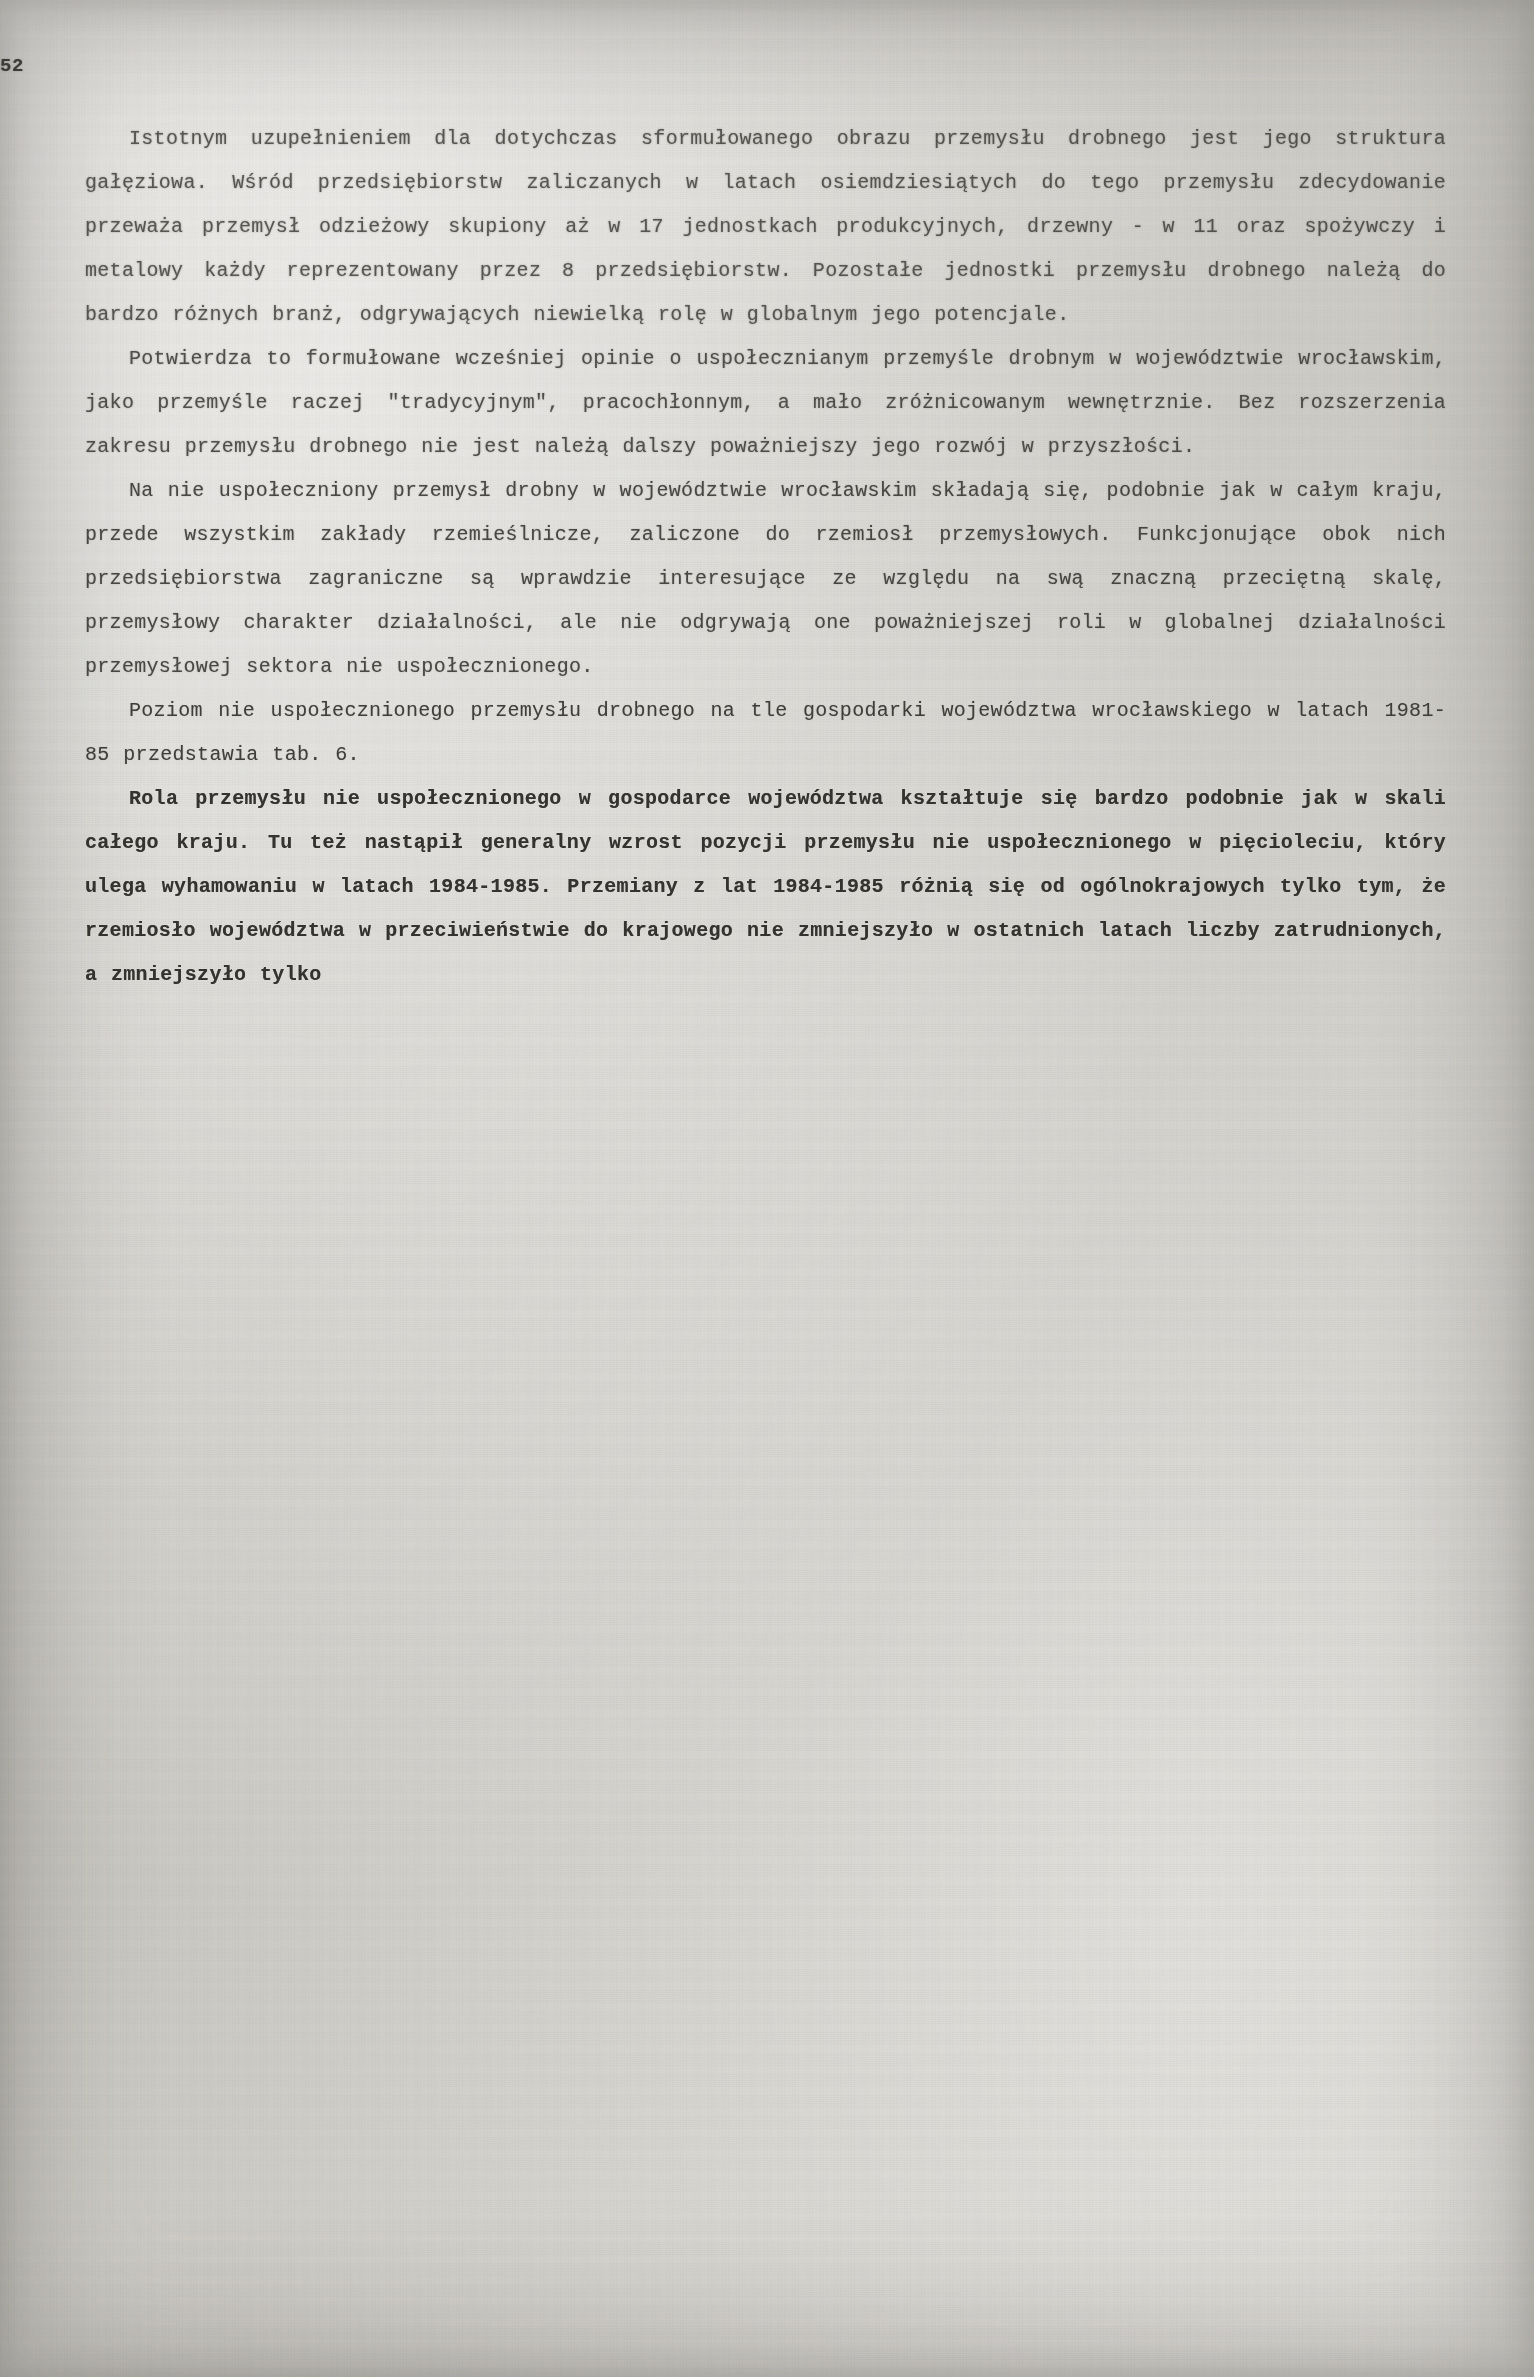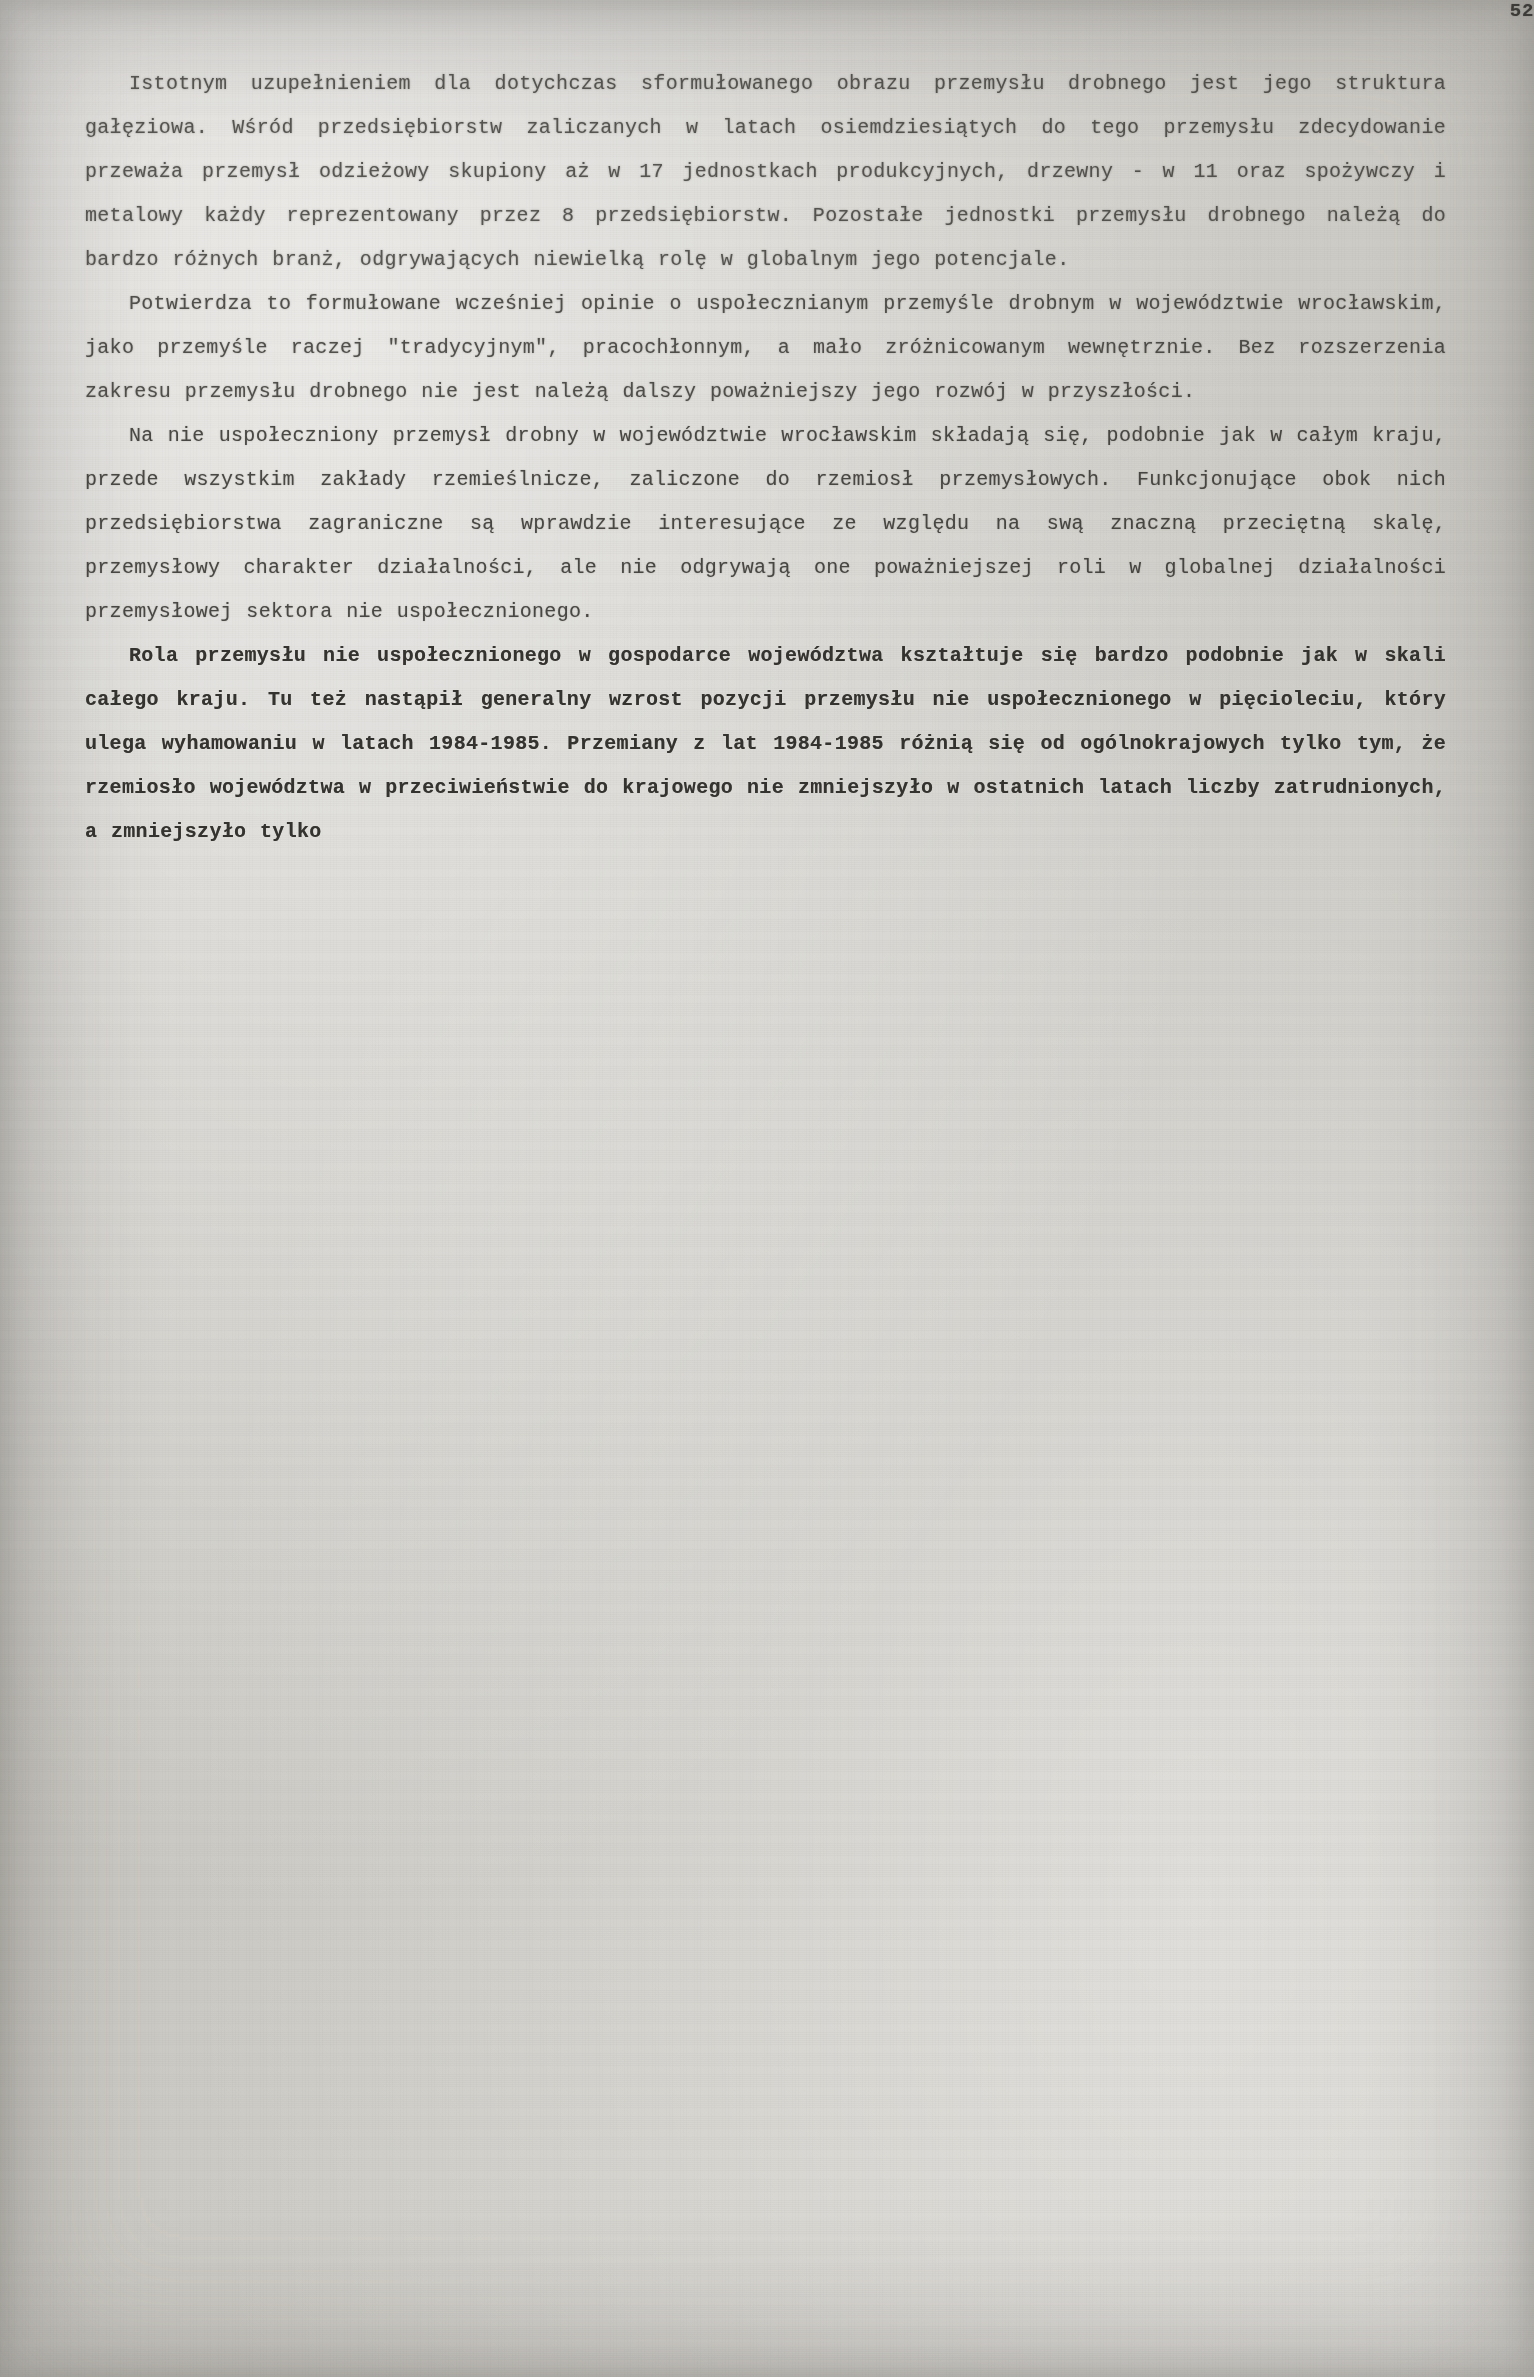--- a/index.html
+++ b/index.html
@@ -39,24 +39,25 @@
     pointer-events: none;
     box-shadow: inset 0 0 127px 28px rgba(90,88,84,0.33),
                 inset 0 0 28px 5.7px rgba(120,118,112,0.25);
   }
   .content {
     position: relative;
     z-index: 3;
     padding: 0;
   }
   .page-number {
-    text-align: right;
+    text-align: left;
     font-size: 19px;
     letter-spacing: 0.7px;
     color: #3d3b38;
+    margin-top: 55px;
     margin-bottom: 40px;
     font-weight: 700;
     text-shadow: 0 0 1.4px rgba(90,88,84,0.6);
   }
   .body-text {
     margin: 0 88px 0 85px;
   }
   p.para {
     margin: 0 0 0 0;
     font-size: 20px;
@@ -89,19 +90,20 @@
 
     <div class="body-text">
 
 
       <p class="para indent fade-1">Istotnym uzupełnieniem dla dotychczas sformułowanego obrazu przemysłu drobnego jest jego struktura gałęziowa. Wśród przedsiębiorstw zaliczanych w latach osiemdziesiątych do tego przemysłu zdecydowanie przeważa przemysł odzieżowy skupiony aż w 17 jednostkach produkcyjnych, drzewny - w 11 oraz spożywczy i metalowy każdy reprezentowany przez 8 przedsiębiorstw. Pozostałe jednostki przemysłu drobnego należą do bardzo różnych branż, odgrywających niewielką rolę w globalnym jego potencjale.</p>
 
       <p class="para indent fade-2">Potwierdza to formułowane wcześniej opinie o uspołecznianym przemyśle drobnym w województwie wrocławskim, jako przemyśle raczej "tradycyjnym", pracochłonnym, a mało zróżnicowanym wewnętrznie. Bez rozszerzenia zakresu przemysłu drobnego nie jest należą dalszy poważniejszy jego rozwój w przyszłości.</p>
 
       <p class="para indent fade-3">Na nie uspołeczniony przemysł drobny w województwie wrocławskim składają się, podobnie jak w całym kraju, przede wszystkim zakłady rzemieślnicze, zaliczone do rzemiosł przemysłowych. Funkcjonujące obok nich przedsiębiorstwa zagraniczne są wprawdzie interesujące ze względu na swą znaczną przeciętną skalę, przemysłowy charakter działalności, ale nie odgrywają one poważniejszej roli w globalnej działalności przemysłowej sektora nie uspołecznionego.</p>
 
+      <p class="para indent fade-4">Poziom nie uspołecznionego przemysłu drobnego na tle gospodarki województwa wrocławskiego w latach 1981-85 przedstawia tab. 6.</p>
 
       <p class="para indent sharp">Rola przemysłu nie uspołecznionego w gospodarce województwa kształtuje się bardzo podobnie jak w skali całego kraju. Tu też nastąpił generalny wzrost pozycji przemysłu nie uspołecznionego w pięcioleciu, który ulega wyhamowaniu w latach 1984-1985. Przemiany z lat 1984-1985 różnią się od ogólnokrajowych tylko tym, że rzemiosło województwa w przeciwieństwie do krajowego nie zmniejszyło w ostatnich latach liczby zatrudnionych, a zmniejszyło tylko</p>
 
     </div>
   </div>
 </div>
 
 
 </body></html>

